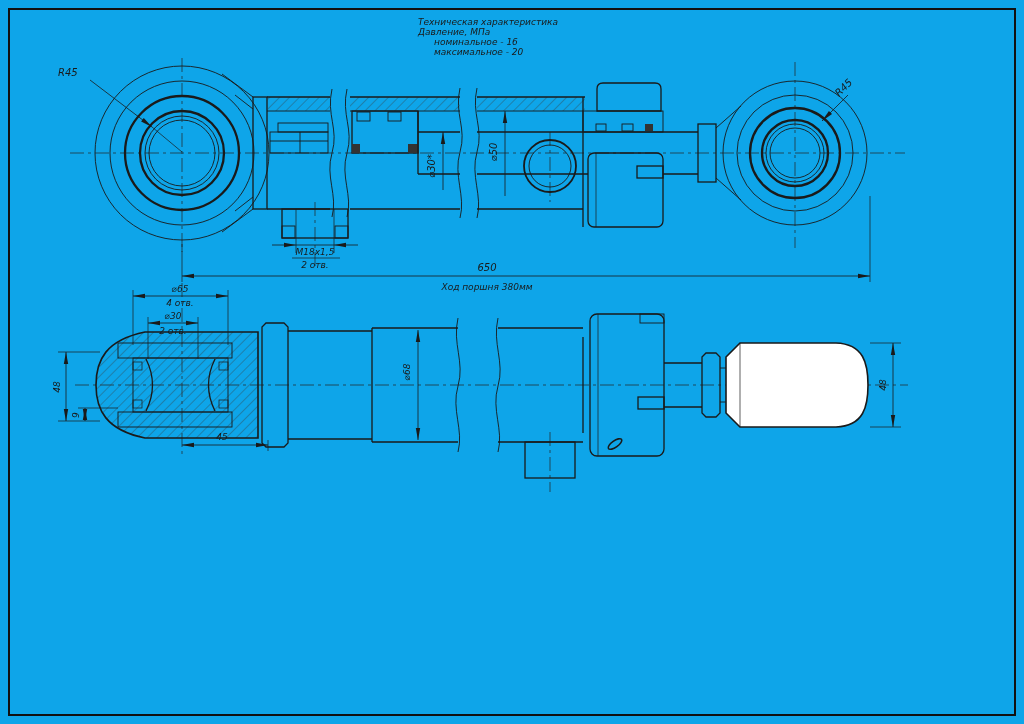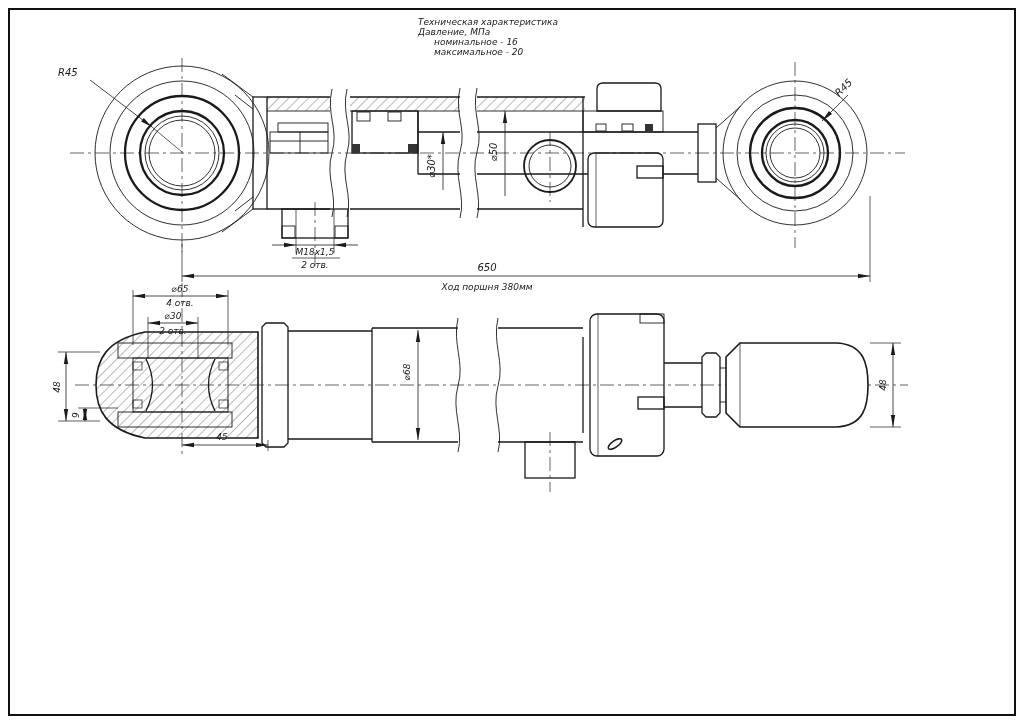--- a/index.html
+++ b/index.html
@@ -1,16 +1,16 @@
 <!DOCTYPE html>
 <html><head>
 <meta charset="utf-8">
 <style>
   html,body{margin:0;padding:0;background:#e8e8e8;}
-  .sheet{width:1024px;height:724px;background:#ffffff;position:relative;overflow:hidden;}
+  .sheet{width:1024px;height:724px;background:#0ea5e9;position:relative;overflow:hidden;}
   svg{display:block;}
   text{font-family:"DejaVu Sans",sans-serif;font-style:italic;fill:#1a1a1a;}
   .dim{font-size:10px;}
   .note{font-size:9px;}
   .spec{font-size:9px;}
   .thin{stroke:#1a1a1a;stroke-width:0.9;fill:none;}
   .med{stroke:#1a1a1a;stroke-width:1.3;fill:none;}
   .bold{stroke:#1a1a1a;stroke-width:2.3;fill:none;}
   .cl{stroke:#222;stroke-width:0.7;fill:none;stroke-dasharray:14 4 3 4;}
   .dimln{stroke:#1a1a1a;stroke-width:0.8;fill:none;}

